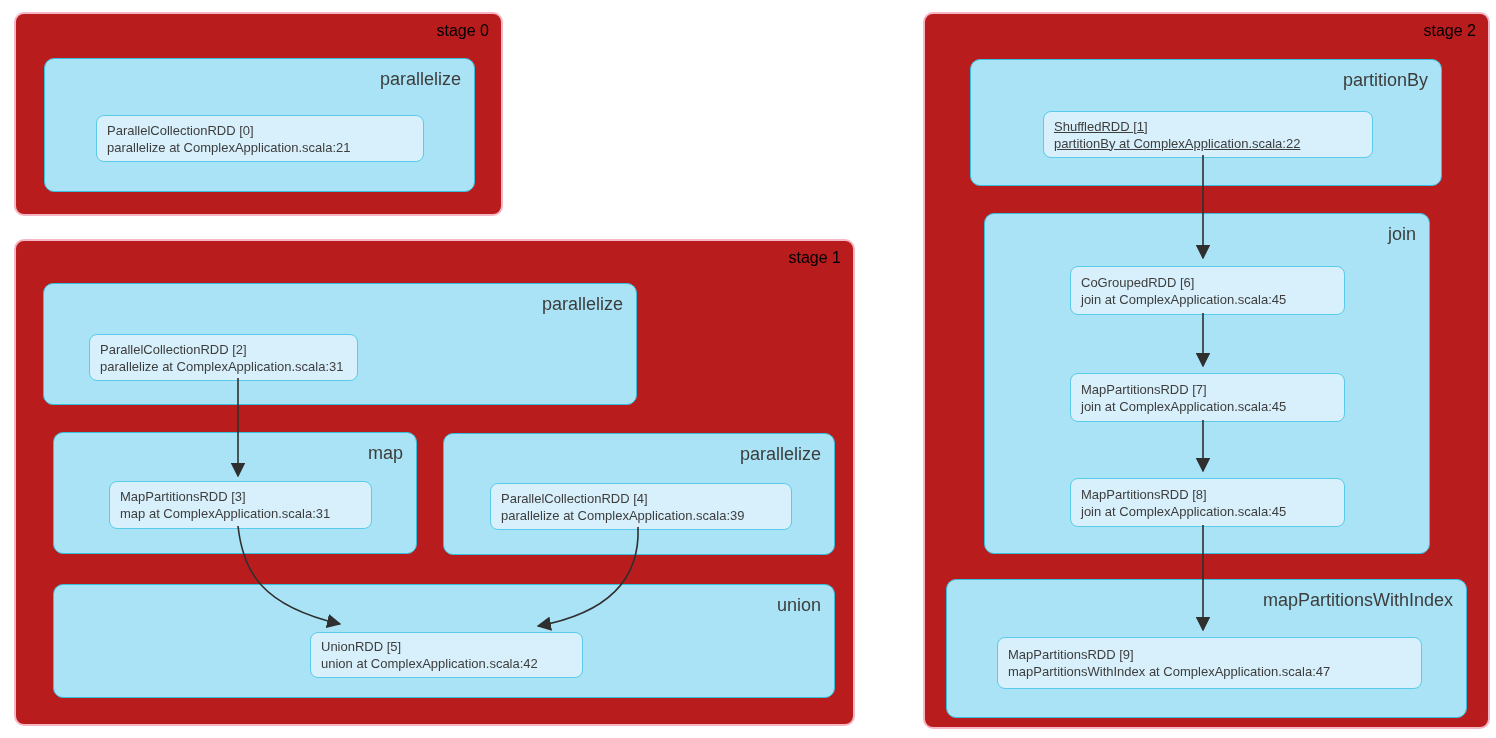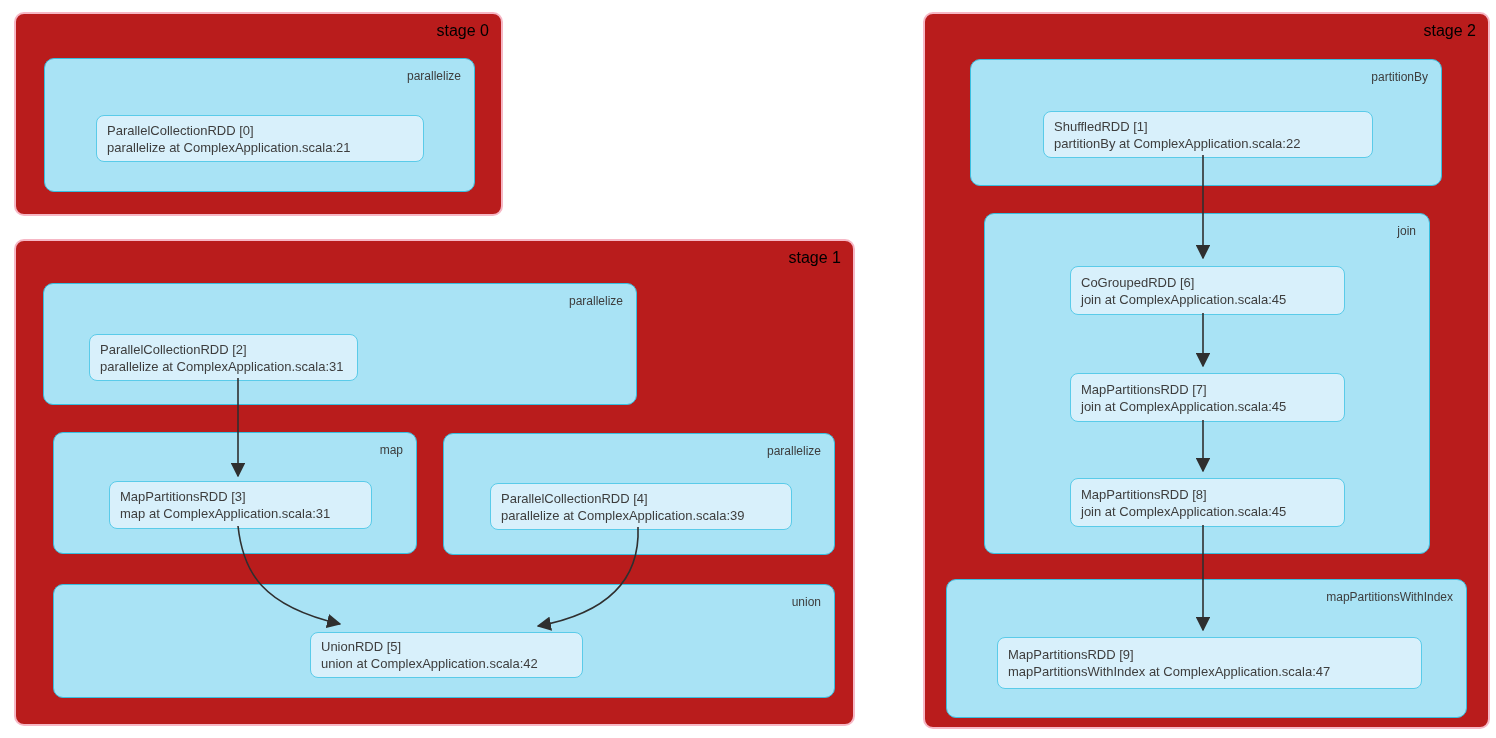--- a/index.html
+++ b/index.html
@@ -37,21 +37,21 @@
   .op{
     position:absolute;
     background:var(--op-fill);
     border:1.5px solid var(--op-border);
     border-radius:10px;
     box-sizing:border-box;
   }
   .op-label{
     position:absolute;
     top:10px;right:13px;
-    font-size:12px;
+    font-size:18px;
     color:var(--text);
     white-space:nowrap;
   }
   .node{
     position:absolute;
     background:var(--node-fill);
     border:1.5px solid var(--node-border);
     border-radius:8px;
     box-sizing:border-box;
     padding:6px 10px;
@@ -126,21 +126,21 @@
         <span>union at ComplexApplication.scala:42</span>
       </div>
     </div>
   </div>
 
   <div class="stage" style="left:923px;top:12px;width:567px;height:717px;">
     <div class="stage-title">stage 2</div>
 
     <div class="op" style="left:45px;top:45px;width:472px;height:127px;">
       <div class="op-label">partitionBy</div>
-      <div class="node" style="left:72px;top:51px;width:330px;height:47px;">
+      <div class="node" style="left:72px;top:51px;width:330px;height:47px;text-decoration:underline;">
         <span>ShuffledRDD [1]</span>
         <span>partitionBy at ComplexApplication.scala:22</span>
       </div>
     </div>
 
     <div class="op" style="left:59px;top:199px;width:446px;height:341px;padding-left:8px;">
       <div class="op-label">join</div>
       <div class="node" style="left:85px;top:52px;width:275px;height:49px;">
         <span>CoGroupedRDD [6]</span>
         <span>join at ComplexApplication.scala:45</span>

